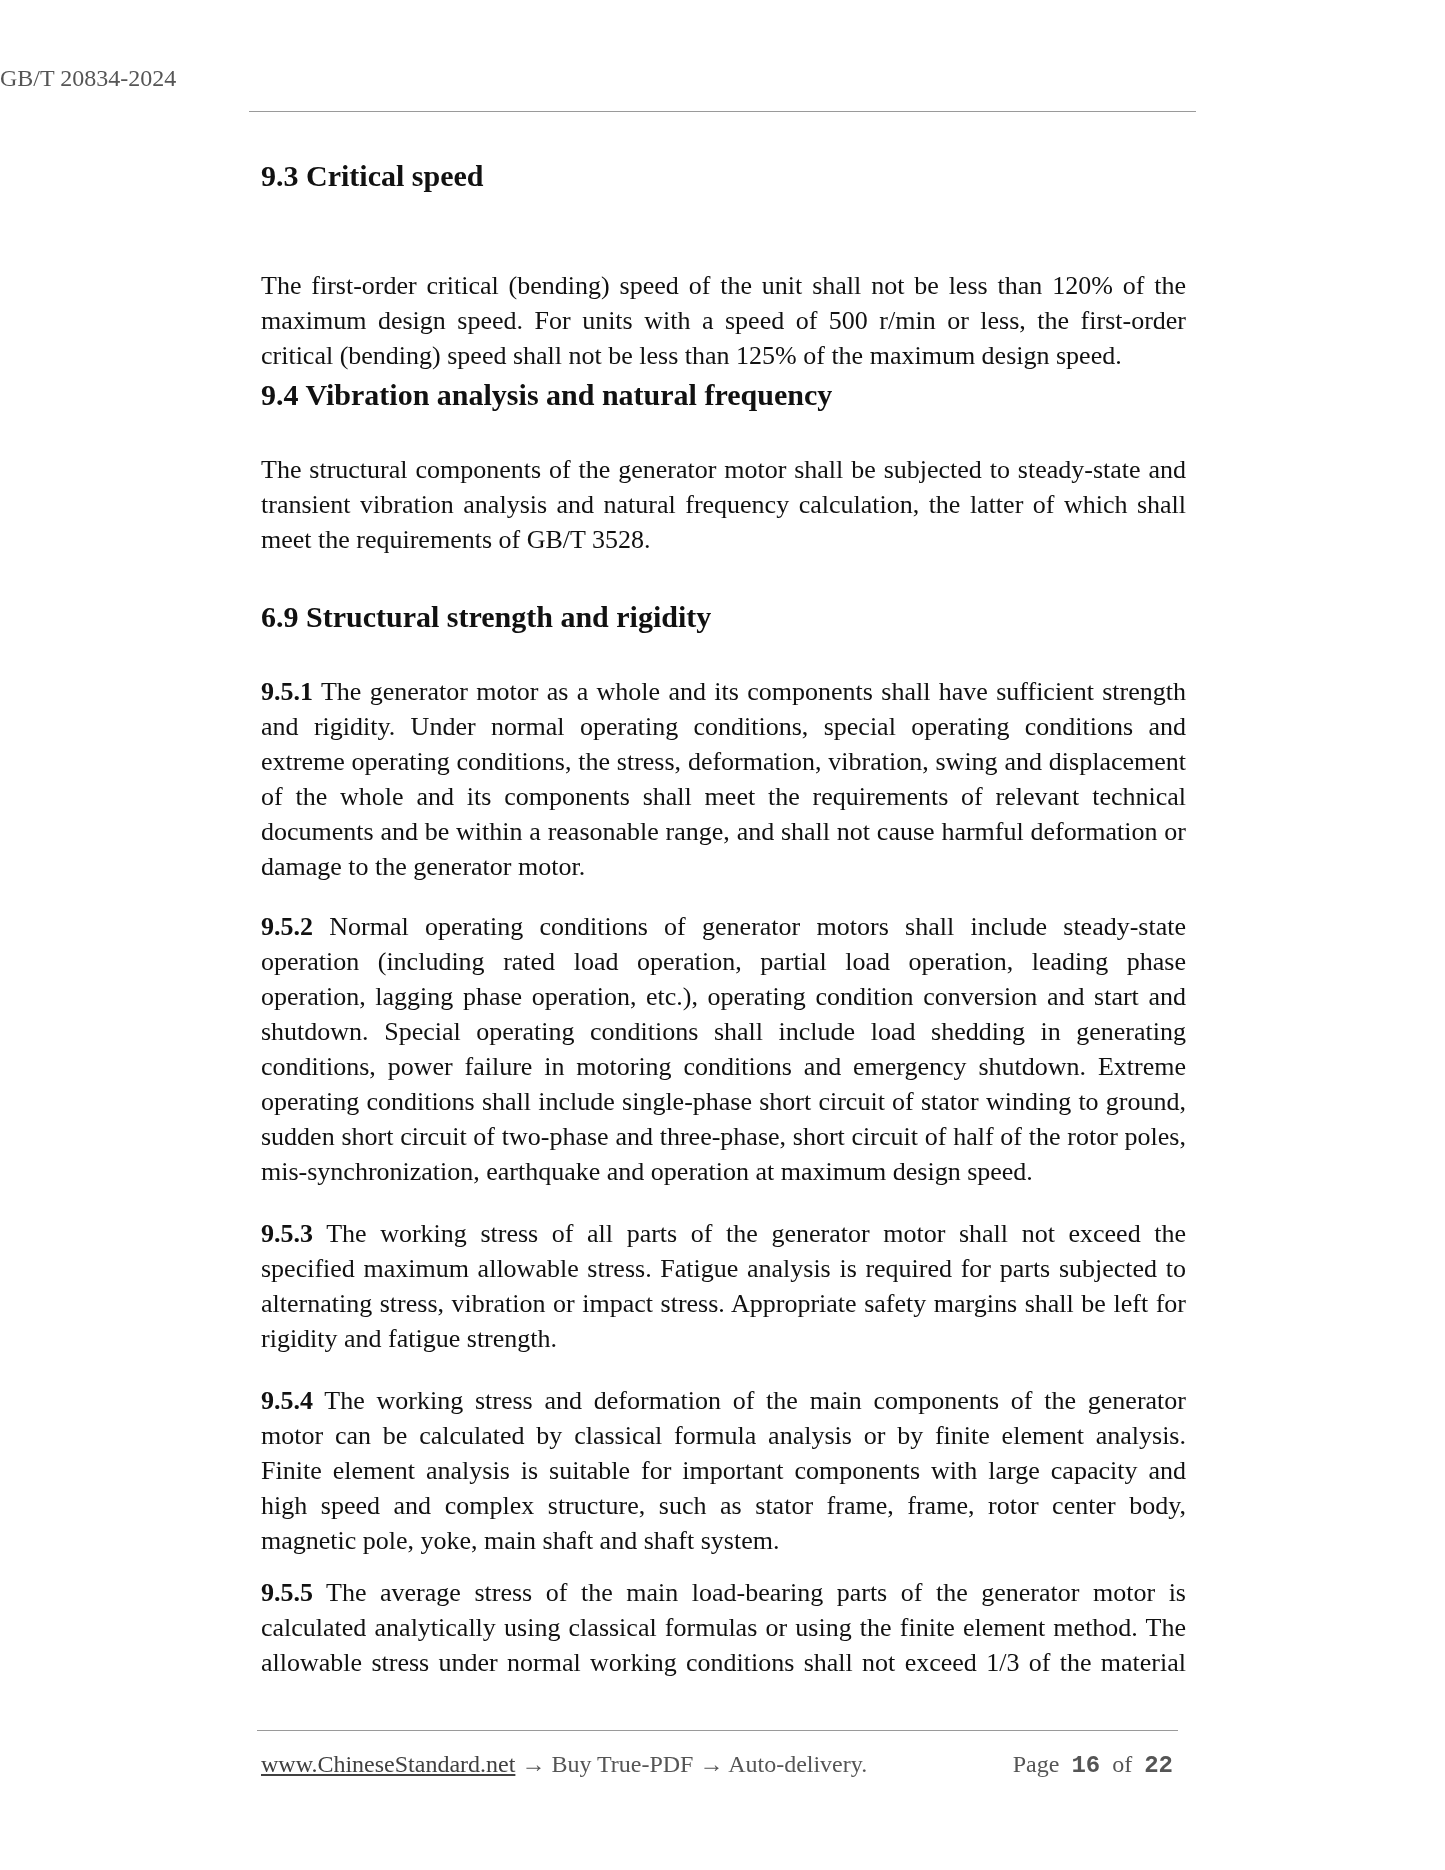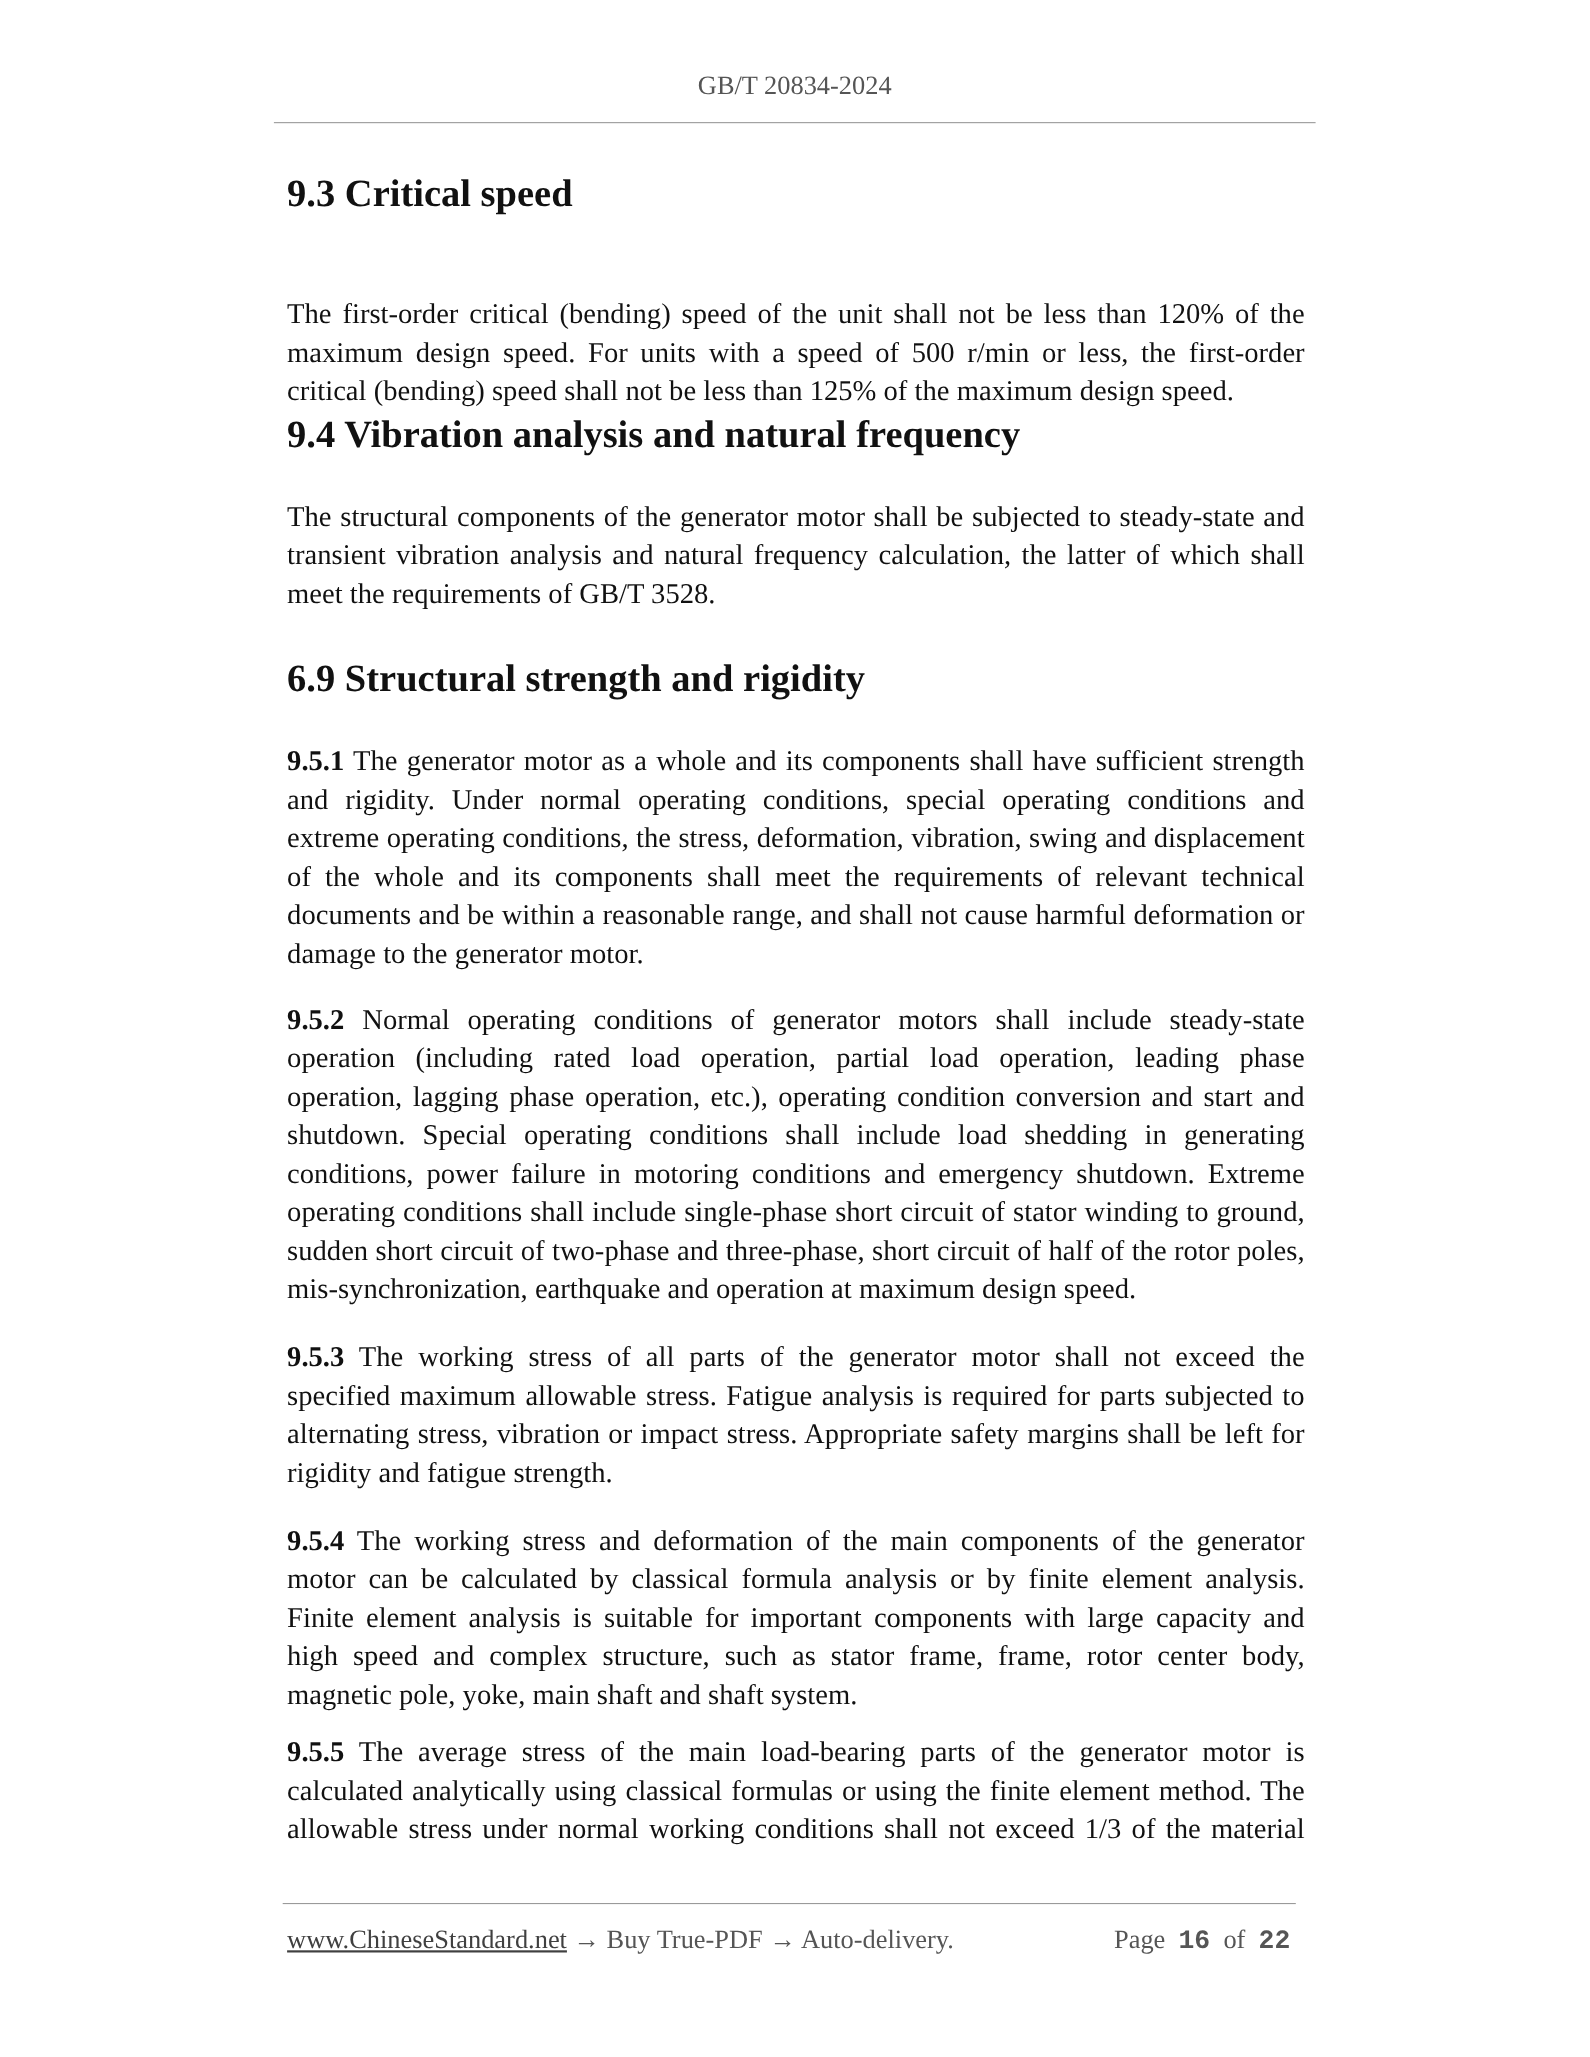--- a/index.html
+++ b/index.html
@@ -1,25 +1,25 @@
 <!DOCTYPE html>
 <html><head>
   <meta charset="utf-8">
   <style>
     html, body { margin: 0; padding: 0; background: #ffffff; }
     body { width: 1445px; height: 1870px; position: relative; overflow: hidden;
            font-family: "Liberation Serif", "DejaVu Serif", serif; color: #111111; }
-    .header-title { position: absolute; left: 0; width: 1445px; top: 62px; text-align: center;
+    .header-title { position: absolute; left: 0; width: 1445px; top: 62px; 
                     font-size: 24px; line-height: 32px; color: #555555; }
     .header-rule { position: absolute; left: 249px; width: 947px; top: 111px; height: 0;
                    border-top: 1.5px solid #9a9a9a; }
     .footer-rule { position: absolute; left: 257px; width: 921px; top: 1730px; height: 0;
                    border-top: 1.5px solid #9a9a9a; }
     .block { position: absolute; left: 261px; width: 925px; }
-    .heading { font-weight: bold; font-size: 35px; line-height: 35px; }
+    .heading { font-weight: bold; font-size: 30px; line-height: 35px; }
     .para { font-size: 26px; line-height: 35px; text-align: justify; text-align-last: left; }
     .para b { font-weight: bold; }
     .footer { position: absolute; left: 261px; width: 912px; top: 1748px; font-size: 24px;
               line-height: 32px; color: #555555; display: flex; justify-content: space-between; }
     .footer a { color: #404040; text-decoration: underline; }
     .page-info b { font-weight: bold; font-family: Liberation Mono, monospace; }
   </style>
 </head>
 <body>
 

